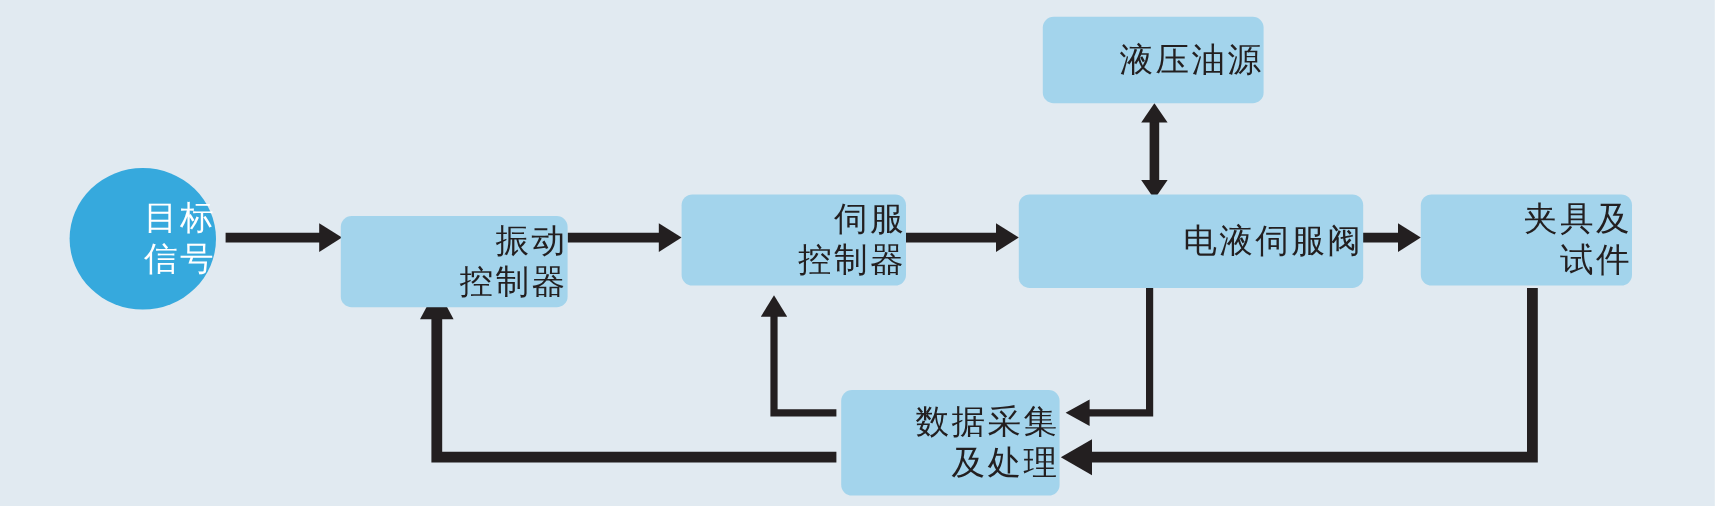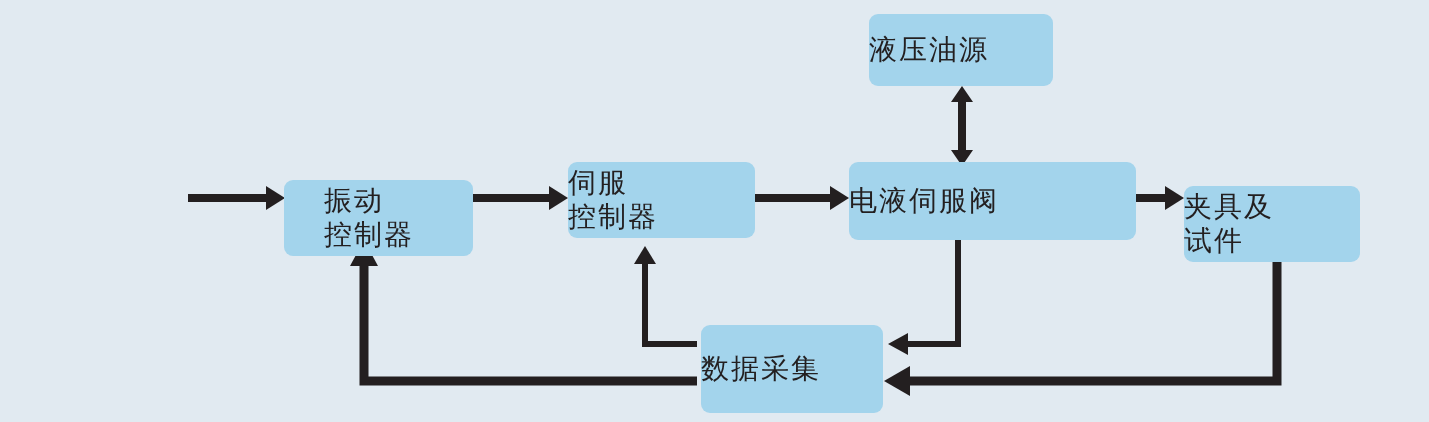--- a/index.html
+++ b/index.html
@@ -25,21 +25,21 @@
     top: 0;
     width: 1429px;
     height: 422px;
     pointer-events: none;
   }
   .node {
     position: absolute;
     box-sizing: border-box;
     display: flex;
     flex-direction: column;
-    align-items: flex-start;
+    align-items: flex-end;
     justify-content: center;
     text-align: center;
     color: #231f20;
     font-family: "DejaVu Sans", "Liberation Sans", sans-serif;
     font-size: 28px;
     line-height: 1.22;
     letter-spacing: 2px;
     white-space: nowrap;
   }
   .node.box {
@@ -102,41 +102,46 @@
       <polyline points="697,344 645,344 645,262" fill="none" stroke="#231f20" stroke-width="6" stroke-linejoin="miter"></polyline>
       <polygon points="634,264 645,246 656,264" fill="#231f20"></polygon>
     </g>
 
     <g>
       <polyline points="697,381 364,381 364,262" fill="none" stroke="#231f20" stroke-width="9" stroke-linejoin="miter"></polyline>
       <polygon points="350,266 364,240 378,266" fill="#231f20"></polygon>
     </g>
   </svg>
 
+  <div class="node ellipse" style="left:58px; top:140px; width:122px; height:118px;">
+    <span class="line-text">目标</span>
+    <span class="line-text">信号</span>
+  </div>
 
   <div class="node box" style="left:284px; top:180px; width:189px; height:76px;padding-left:40px;">
     <span class="line-text">振动</span>
     <span class="line-text">控制器</span>
   </div>
 
   <div class="node box" style="left:568px; top:162px; width:187px; height:76px;">
     <span class="line-text">伺服</span>
     <span class="line-text">控制器</span>
   </div>
 
   <div class="node box" style="left:869px; top:14px; width:184px; height:72px;">
     <span class="line-text">液压油源</span>
   </div>
 
   <div class="node box" style="left:849px; top:162px; width:287px; height:78px;">
     <span class="line-text">电液伺服阀</span>
   </div>
 
-  <div class="node box" style="left:1184px; top:162px; width:176px; height:76px;margin-top:24px;">
+  <div class="node box" style="left:1184px; top:162px; width:176px; height:76px;">
     <span class="line-text">夹具及</span>
     <span class="line-text">试件</span>
   </div>
 
   <div class="node box" style="left:701px; top:325px; width:182px; height:88px;">
     <span class="line-text">数据采集</span>
+    <span class="line-text">及处理</span>
   </div>
 
 </div>
 
 </body></html>

